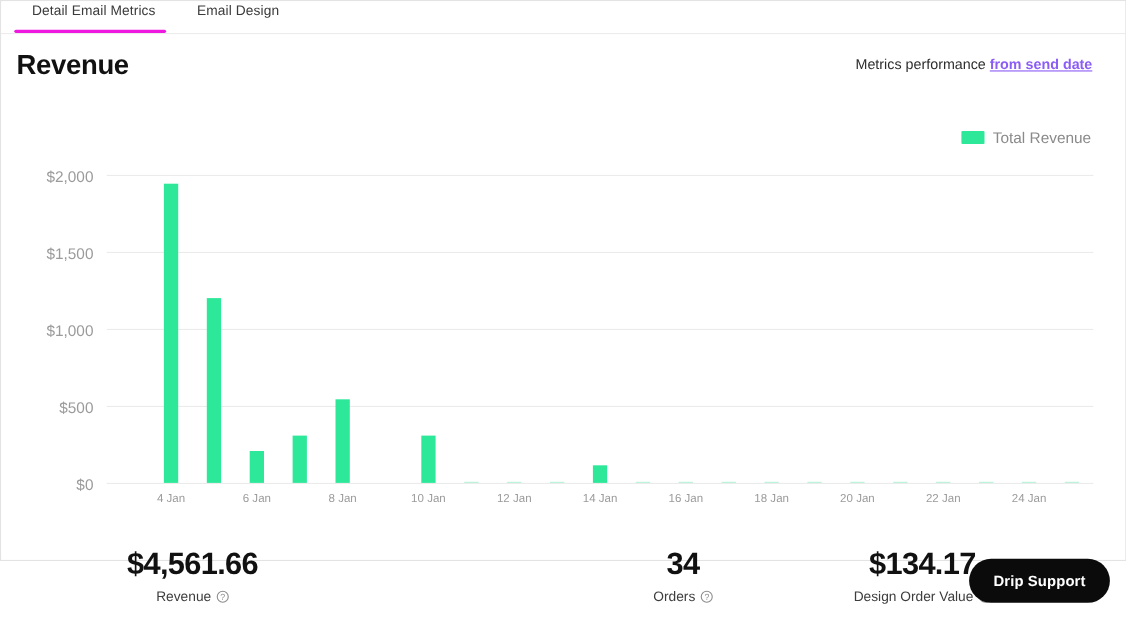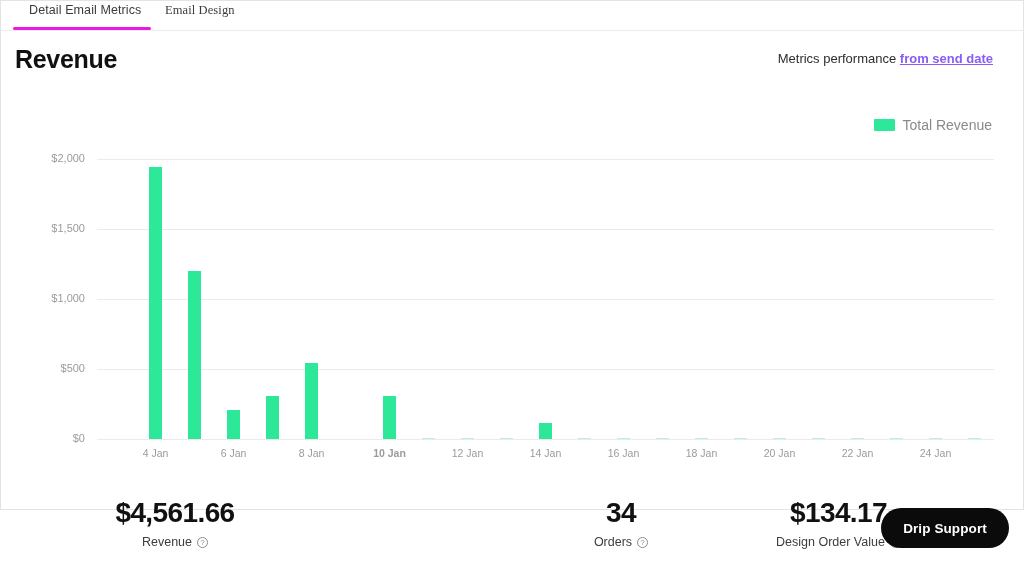--- a/index.html
+++ b/index.html
@@ -25,21 +25,21 @@
   .tab {
     position: absolute; top: 2px;
     font-size: 12.5px;
     color: #3b3b3b;
     letter-spacing: .1px;
     padding: 0 2px 9px 2px;
     cursor: pointer;
     white-space: nowrap;
   }
   .tab.t0 { left: 26px; }
-  .tab.t1 { left: 162px; font-family: Liberation Serif, serif; }
+  .tab.t1 { left: 176px; }
   .tab-underline {
     position: absolute;
     left: 12px; top: 26px;
     width: 138px; height: 3px;
     background: #ef18e0;
     border-radius: 2px;
   }
 
   
   .page-title {
@@ -99,21 +99,21 @@
   }
   .ytick-wrap {
     position: absolute;
     left: 0; width: 100%; height: 1px;
   }
   .ytick-text {
     position: absolute;
     left: -92px; top: -7px;
     width: 80px;
     text-align: right;
-    font-size: 11px;
+    font-size: 14px;
     color: #9b9b9b;
     white-space: nowrap;
   }
   .bar {
     position: absolute;
     bottom: 0;
     width: 13px;
     background: #2EE89A;
   }
   .bar.tiny { background: #b6f2d8; }
@@ -242,21 +242,21 @@
         <div class="bar tiny" title="19 Jan: 8" style="left: 637px; height: 1.5px;"></div>
         <div class="bar tiny" title="20 Jan: 6" style="left: 676px; height: 1.5px;"></div>
         <div class="bar tiny" title="21 Jan: 8" style="left: 715px; height: 1.5px;"></div>
         <div class="bar tiny" title="22 Jan: 8" style="left: 754px; height: 1.5px;"></div>
         <div class="bar tiny" title="23 Jan: 8" style="left: 793px; height: 1.5px;"></div>
         <div class="bar tiny" title="24 Jan: 6" style="left: 832px; height: 1.5px;"></div>
         <div class="bar tiny" title="25 Jan: 8" style="left: 871px; height: 1.5px;"></div>
         <div class="xtick" style="left: 58.5px;">4 Jan</div>
         <div class="xtick" style="left: 136.5px;">6 Jan</div>
         <div class="xtick" style="left: 214.5px;">8 Jan</div>
-        <div class="xtick" style="left: 292.5px; font-weight: bold;">10 Jan</div>
+        <div class="xtick" style="left: 292.5px;">10 Jan</div>
         <div class="xtick" style="left: 370.5px;">12 Jan</div>
         <div class="xtick" style="left: 448.5px;">14 Jan</div>
         <div class="xtick" style="left: 526.5px;">16 Jan</div>
         <div class="xtick" style="left: 604.5px;">18 Jan</div>
         <div class="xtick" style="left: 682.5px;">20 Jan</div>
         <div class="xtick" style="left: 760.5px;">22 Jan</div>
         <div class="xtick" style="left: 838.5px;">24 Jan</div>
       </div>
   </div>
 

